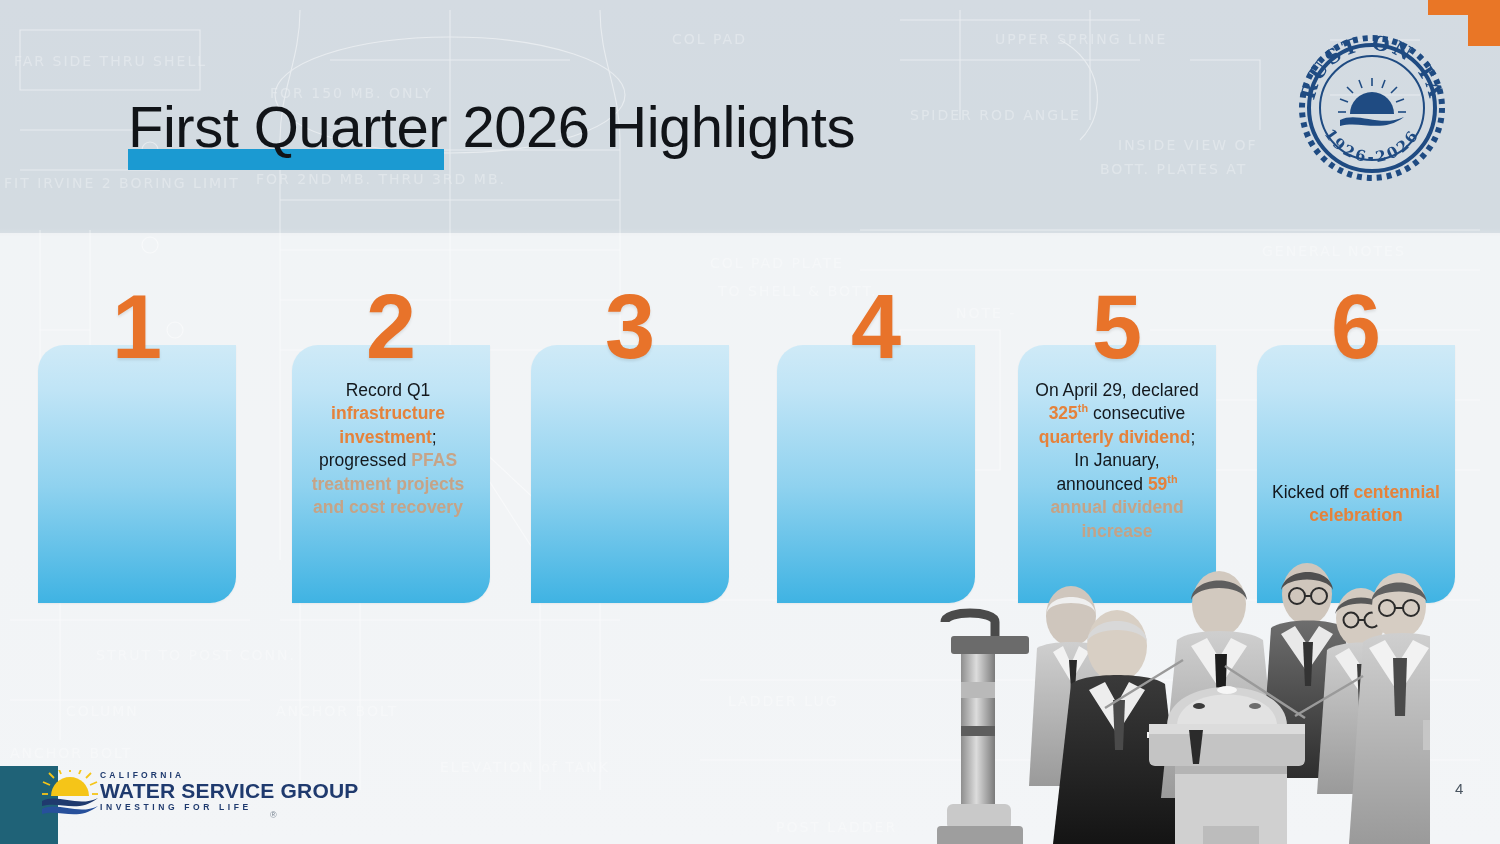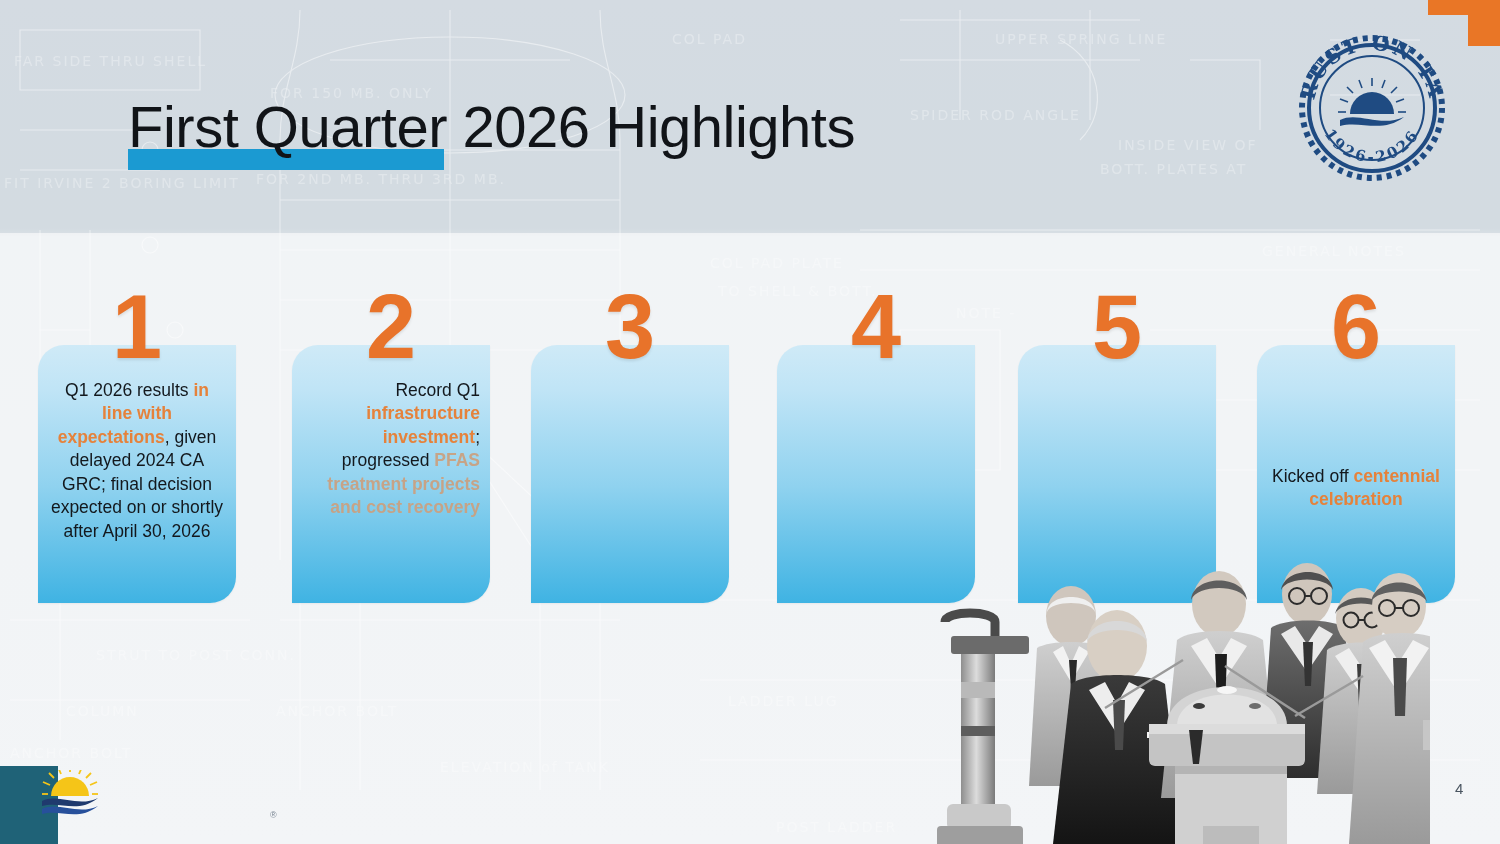--- a/index.html
+++ b/index.html
@@ -52,21 +52,21 @@
     font-size:90px;line-height:90px;color:#E8732A;font-weight:700;
     font-family:"Liberation Sans", sans-serif;
     text-shadow:0 2px 3px rgba(0,0,0,.10);
     z-index:3;
   }
   .card-body{
     position:absolute;left:12px;right:12px;top:34px;
     font-size:17.5px;line-height:1.34;color:#13181d;
     text-align:center;
   }
-  .card-body.left{text-align:right;left:4px;right:10px;}
+  .card-body.left{text-align:center;left:4px;right:10px;}
   .hl{color:#E5823B;font-weight:700;}
   .hl-f2{color:#D79A68;font-weight:700;}
   sup{font-size:.62em;vertical-align:super;line-height:0;}
 
   
   #card1{left:38px;}  #card2{left:292px;} #card3{left:531px;}
   #card4{left:777px;} #card5{left:1018px;} #card6{left:1257px;}
 
   
   .photo{
@@ -194,43 +194,43 @@
 
   <div class="title-underline"></div>
   <div class="title-wrap">
     <div class="title">First Quarter 2026 Highlights</div>
   </div>
 
   <div class="cards">
 
     <div class="card" id="card1">
       <div class="card-num">1</div>
-      <div class="card-body">Q1 2026 results <span class="hl">in line with expectations</span>, given delayed 2024 CA GRC; final decision expected on or shortly after April 30, 2026</div>
     </div>
 
     <div class="card" id="card2">
       <div class="card-num">2</div>
       <div class="card-body left">Record Q1 <span class="hl">infrastructure investment</span>; progressed <span class="hl-f2" style="color: rgb(203, 160, 127); opacity: 0.92;">PFAS treatment projects and cost recovery</span></div>
     </div>
 
     <div class="card" id="card3">
       <div class="card-num">3</div>
     </div>
 
     <div class="card" id="card4">
       <div class="card-num">4</div>
     </div>
 
     <div class="card" id="card5">
       <div class="card-num">5</div>
+      <div class="card-body">On April 29, declared <span class="hl">325<sup>th</sup></span> consecutive <span class="hl">quarterly dividend</span>; In January, announced <span class="hl">59<sup>th</sup></span> <span class="hl-f2" style="color: rgb(203, 160, 127); opacity: 0.92;">annual dividend increase</span></div>
     </div>
 
     <div class="card" id="card6">
       <div class="card-num">6</div>
-      <div class="card-body" style="top:120px">Kicked off <span class="hl">centennial celebration</span></div>
+      <div class="card-body" style="top:136px">Kicked off <span class="hl">centennial celebration</span></div>
     </div>
 
   </div>
 
   <div class="photo">
     <svg width="505" height="296" viewBox="0 0 505 296">
       <defs>
         <linearGradient id="suitL" x1="0" y1="0" x2="0" y2="1">
           <stop offset="0" stop-color="#6d6d6d"></stop>
             <stop offset="1" stop-color="#2e2e2e"></stop>
@@ -367,17 +367,22 @@
           <line x1="9" y1="-20" x2="12" y2="-27"></line>
         <line x1="-20" y1="-9" x2="-27" y2="-12"></line>
           <line x1="20" y1="-9" x2="27" y2="-12"></line>
       </g>
       <path d="M-19 2 A19 19 0 0 1 19 2 Z" fill="#F5C518"></path>
       <path d="M-28 7 C-12 -1 8 14 28 4 C8 20 -10 7 -28 12 Z" fill="#1F3A6E"></path>
       <path d="M-28 15 C-12 7 8 22 28 12 C8 28 -10 15 -28 20 Z" fill="#27509B"></path>
     </g>
   </svg>
 
+  <div class="logo-text">
+    <div class="logo-cal">CALIFORNIA</div>
+    <div class="logo-main">WATER SERVICE GROUP</div>
+    <div class="logo-sub">INVESTING FOR LIFE</div>
+  </div>
   <div class="logo-reg">®</div>
 
   <div class="pagenum">4</div>
 
 </div>
 
 </body></html>

